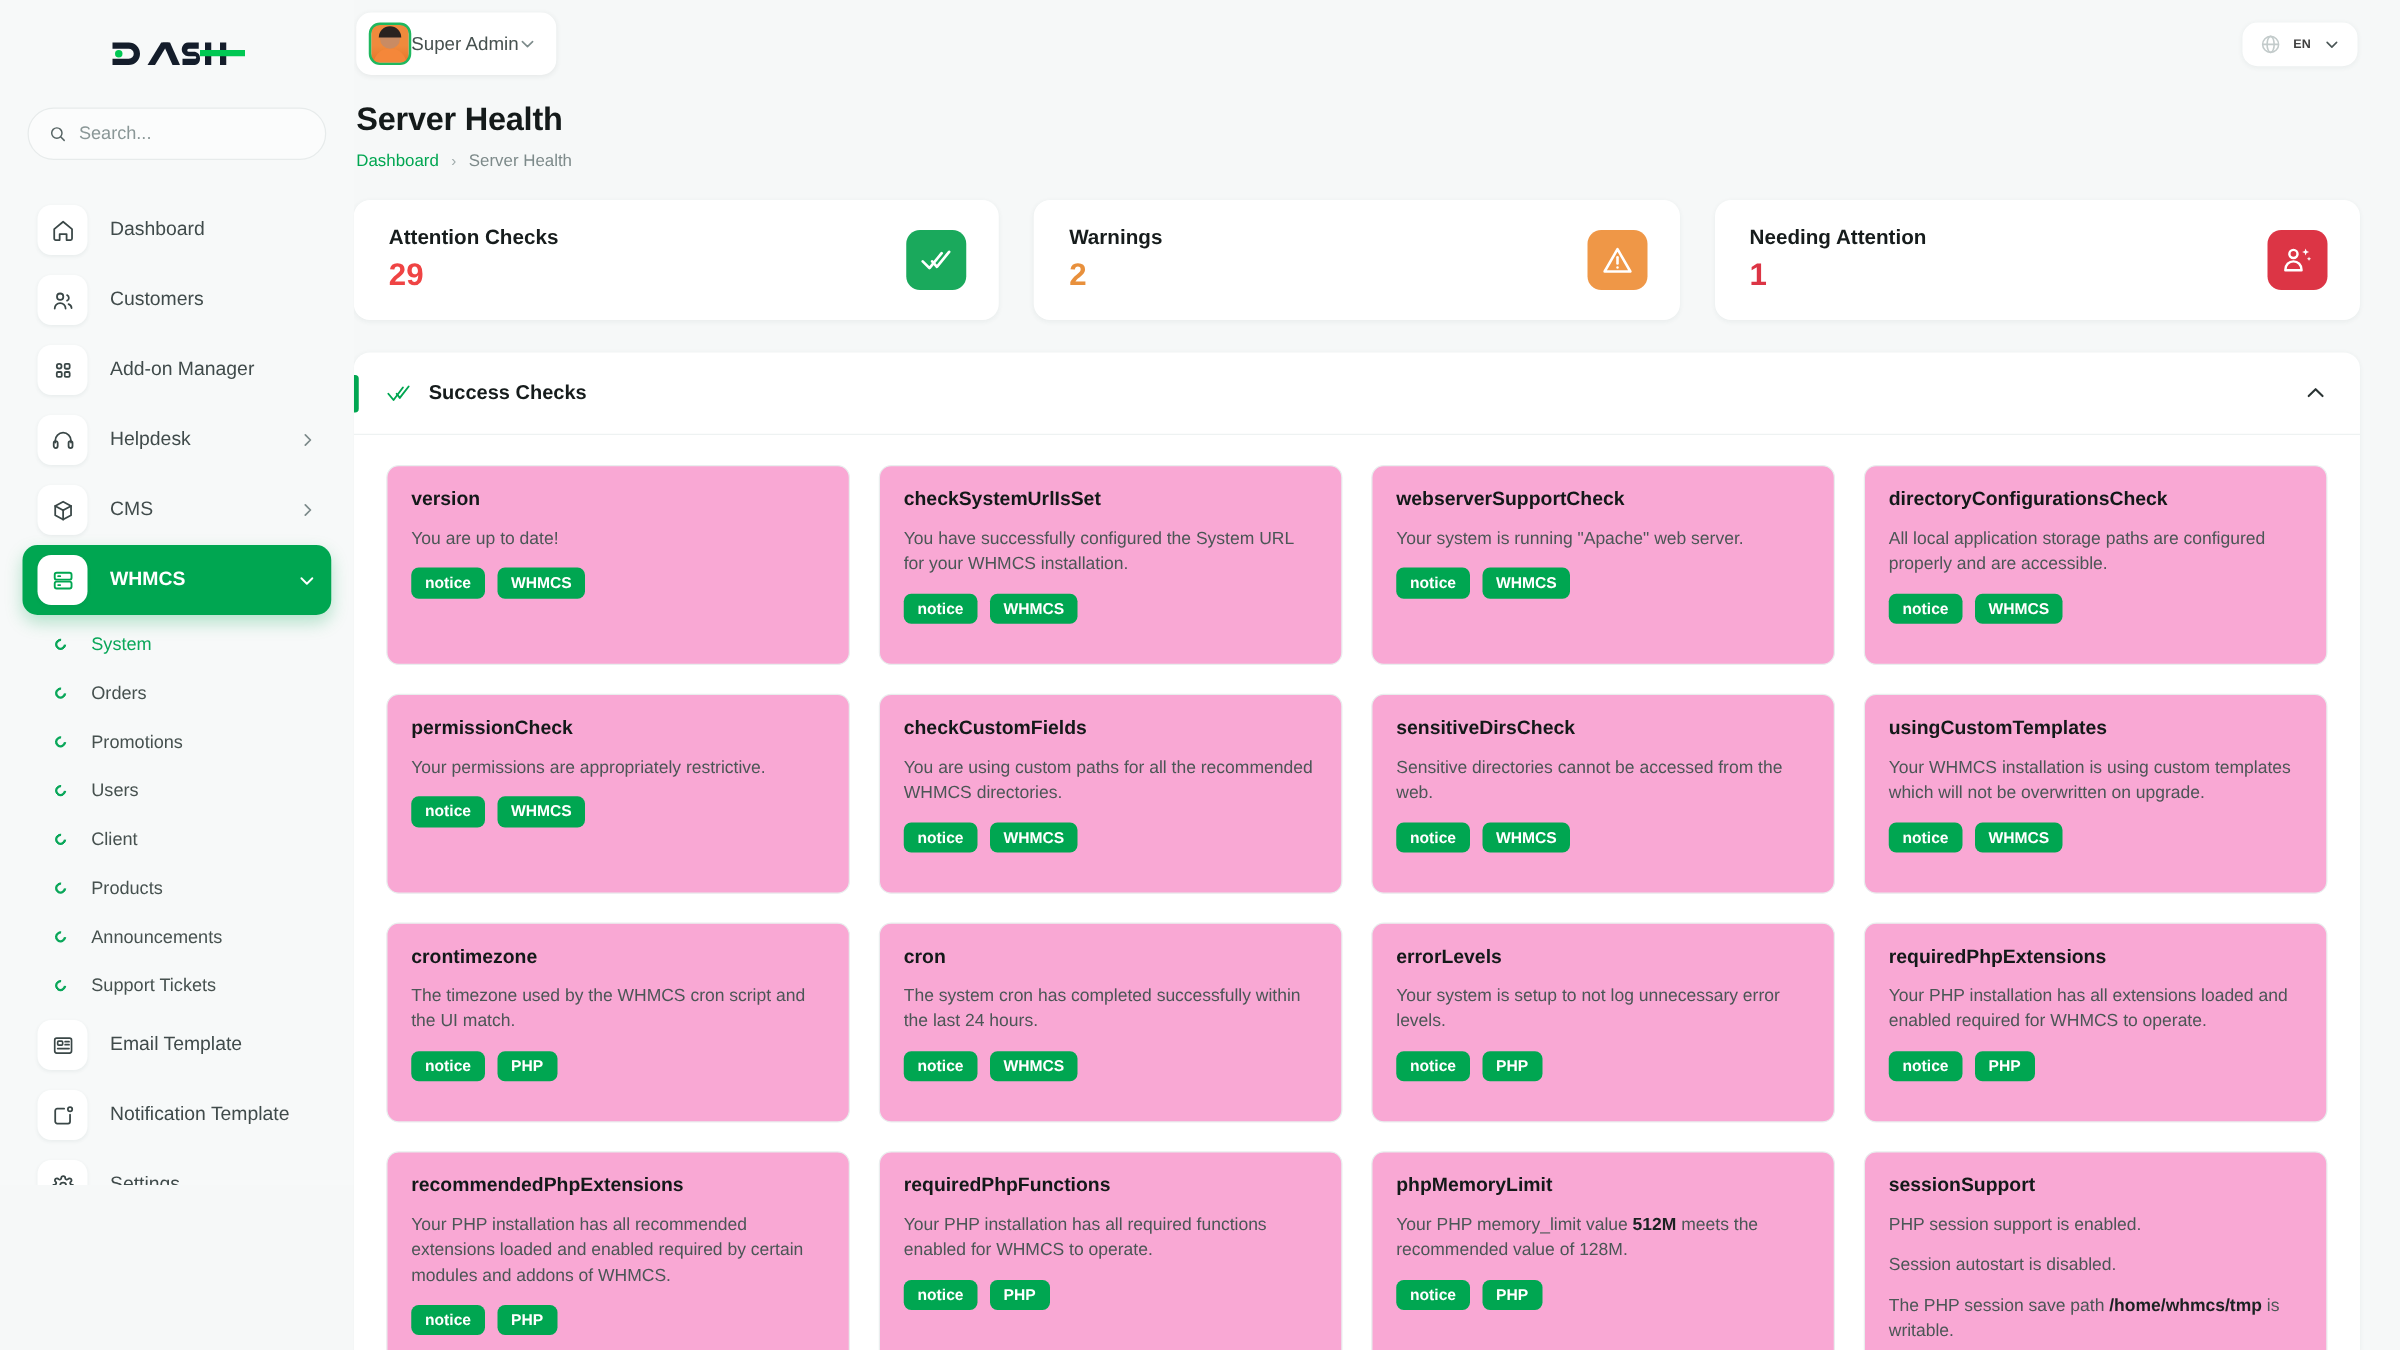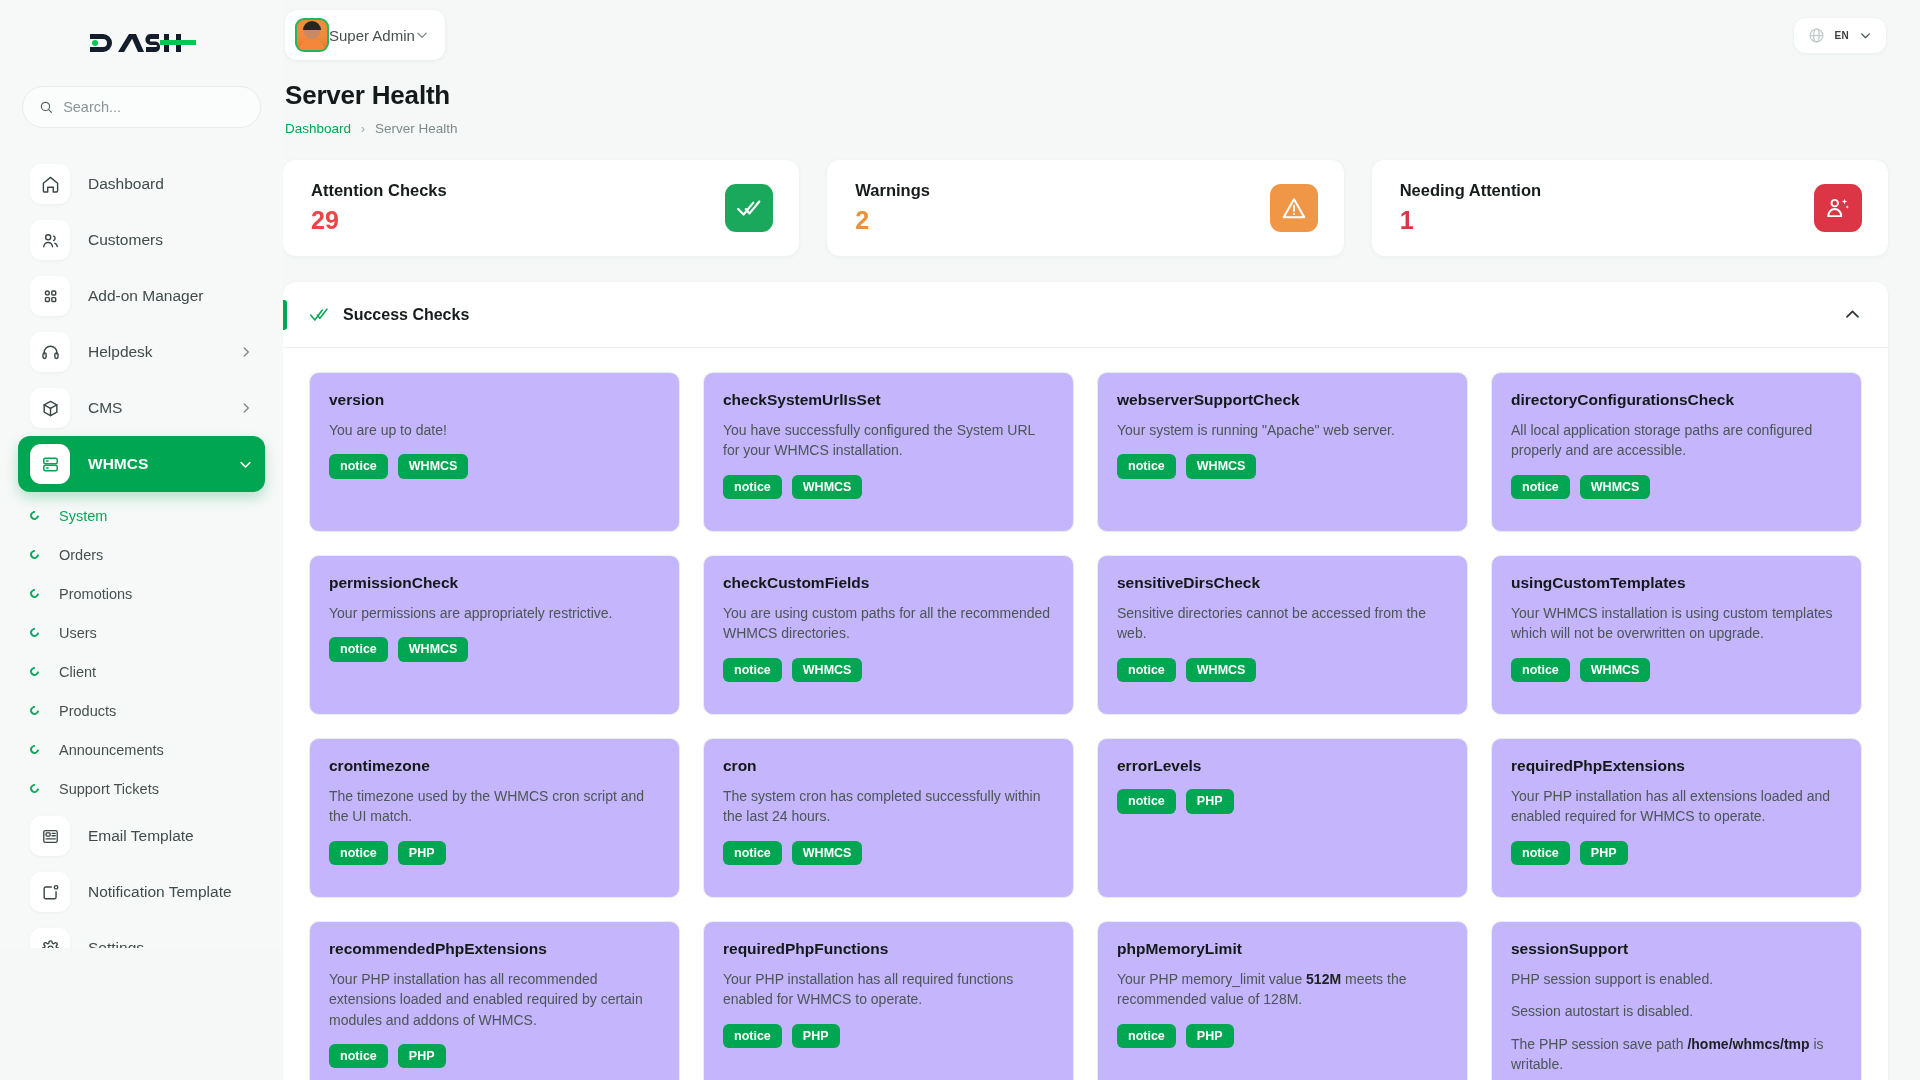--- a/index.html
+++ b/index.html
@@ -72,21 +72,21 @@
     box-shadow: 0 6px 14px rgba(0,166,81,.28);
   }
   .nav-item.active .lbl { color: #ffffff; font-weight: 600; }
   .nav-item.active .chev { color: #ffffff; }
   .nav-item.active .ico-box { background:#ffffff; }
 
   .subnav { margin-top: 4px; }
   .subnav-item {
     display:flex; align-items:center;
     height: 39px;
-    padding-left: 30px;
+    padding-left: 44px;
     cursor: pointer;
   }
   .subnav-item .dot {
     width: 9px; height: 9px; min-width:9px;
     border-radius: 50%;
     border: 2.5px solid #0aa75a;
     border-right-color: transparent;
     transform: rotate(-40deg);
   }
   .subnav-item .lbl {
@@ -188,21 +188,21 @@
   .section-head .collapse { margin-left:auto; cursor:pointer; color:#2b3434; display:flex; }
 
   .grid {
     display: grid; grid-template-columns: repeat(4, 1fr);
     gap: 23px; padding: 24px 26px 26px 26px;
   }
   .card {
     border: 1px solid #e9eeee; border-radius: 10px;
     padding: 18px 19px 20px 19px;
     min-height: 160px;
-    background: #c4b5fd;
+    background: #f9a8d4;
     display:flex; flex-direction: column;
   }
   .card .cname { font-size: 15.5px; font-weight: 700; color: #131919; }
   .card .cdesc { font-size: 14px; color: #4b5656; line-height: 1.45; margin-top: 11px; }
   .card .cdesc b { font-weight: 700; color: #1b2222; }
   .card .cdesc p { margin-top: 12px; }
   .card .cdesc p:first-child { margin-top: 0; }
   .tags { display:flex; gap: 10px; margin-top: 14px; }
   .tag {
     background: #00a651; color:#fff; font-size: 12.5px; font-weight: 700;
@@ -608,20 +608,23 @@
               <p>The system cron has completed successfully within the last 24 hours.</p>
             </div>
           <div class="tags">
               <span class="tag">notice</span>
               <span class="tag">WHMCS</span>
             </div>
         </div>
 
         <div class="card">
           <div class="cname">errorLevels</div>
+          <div class="cdesc">
+              <p>Your system is setup to not log unnecessary error levels.</p>
+            </div>
           <div class="tags">
               <span class="tag">notice</span>
               <span class="tag">PHP</span>
             </div>
         </div>
 
         <div class="card">
           <div class="cname">requiredPhpExtensions</div>
           <div class="cdesc">
               <p>Your PHP installation has all extensions loaded and enabled required for WHMCS to operate.</p>

